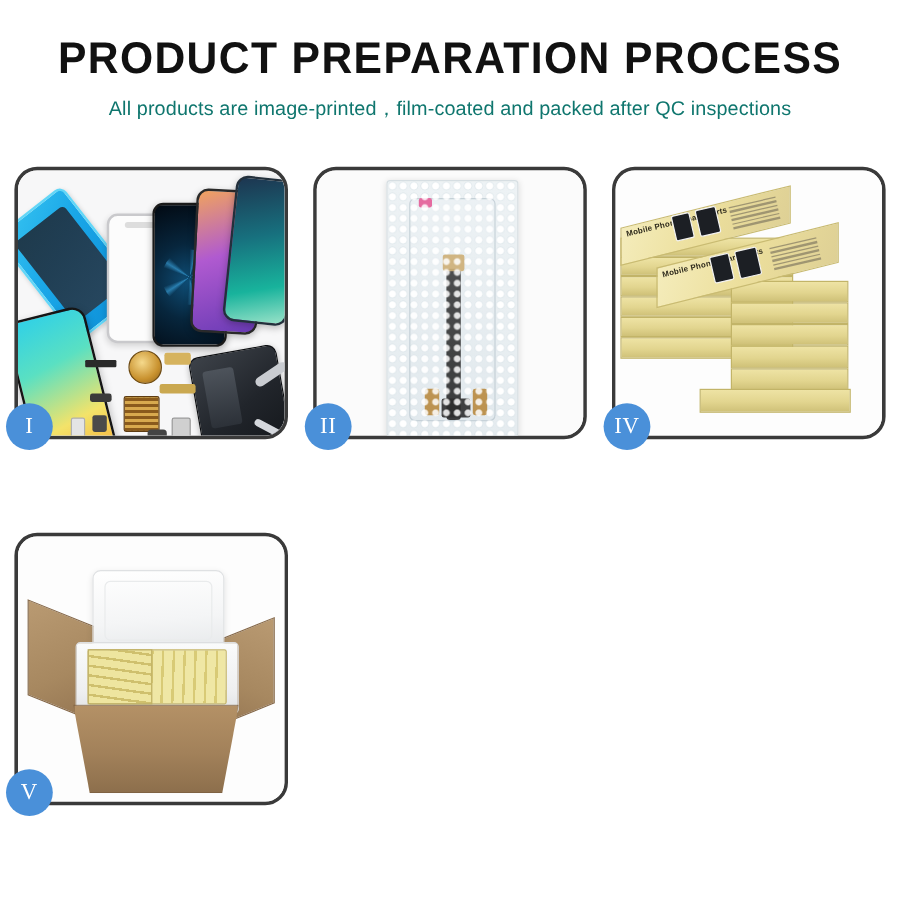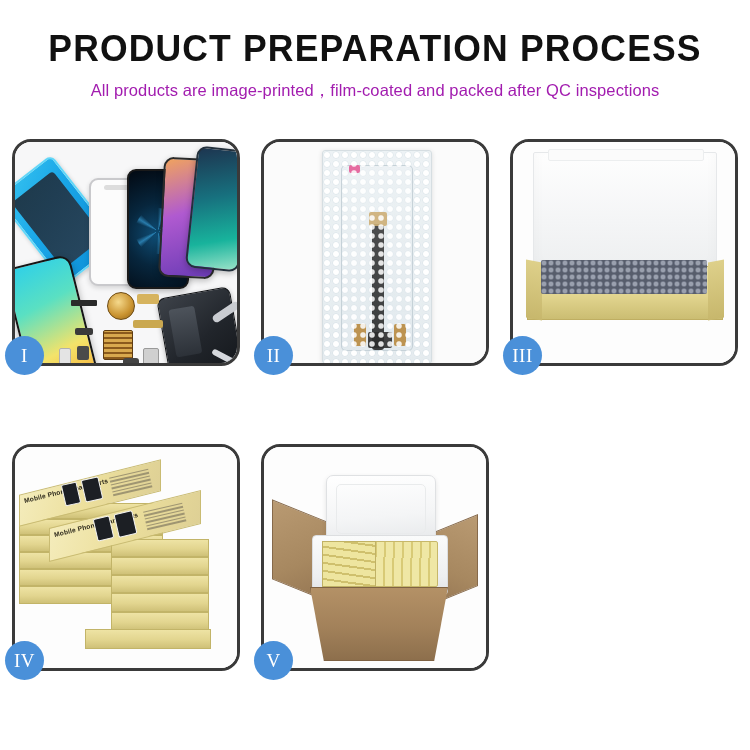--- a/index.html
+++ b/index.html
@@ -25,21 +25,21 @@
     font-weight:bold;
     letter-spacing:1.2px;
     color:#111111;
     line-height:1.05;
     transform:scaleX(0.96);
     white-space:nowrap;
   }
   .subtitle{
     margin-top:11px;
     font-size:16.5px;
-    color:#a21caf;
+    color:#0f766e;
     letter-spacing:0.1px;
     white-space:nowrap;
   }
 
   
   .grid{
     position:absolute;
     left:12px; top:139px;
     width:726px;
     display:grid;
@@ -405,28 +405,20 @@
             <div class="conn c2"></div>
             <div class="conn c3"></div>
           </div>
           <div class="pinkdot"></div>
           <div class="bubble-overlay"></div>
         </div>
       </div>
       <div class="badge">II</div>
     </div>
 
-    <div class="panel">
-      <div class="panel-inner p3">
-        <div class="lid"></div>
-        <div class="boxbase"></div>
-        <div class="bubblefill"></div>
-      </div>
-      <div class="badge">III</div>
-    </div>
 
     <div class="panel">
       <div class="panel-inner p4">
         <div class="stack">
           <div class="layer" style="left:4px;top:56px;width:142px;height:14px;"></div>
           <div class="layer" style="left:4px;top:72px;width:142px;height:14px;"></div>
           <div class="layer" style="left:4px;top:88px;width:142px;height:15px;"></div>
           <div class="layer" style="left:4px;top:105px;width:142px;height:15px;"></div>
           <div class="layer" style="left:4px;top:122px;width:142px;height:15px;"></div>
           <div class="layer" style="left:4px;top:139px;width:142px;height:16px;"></div>

